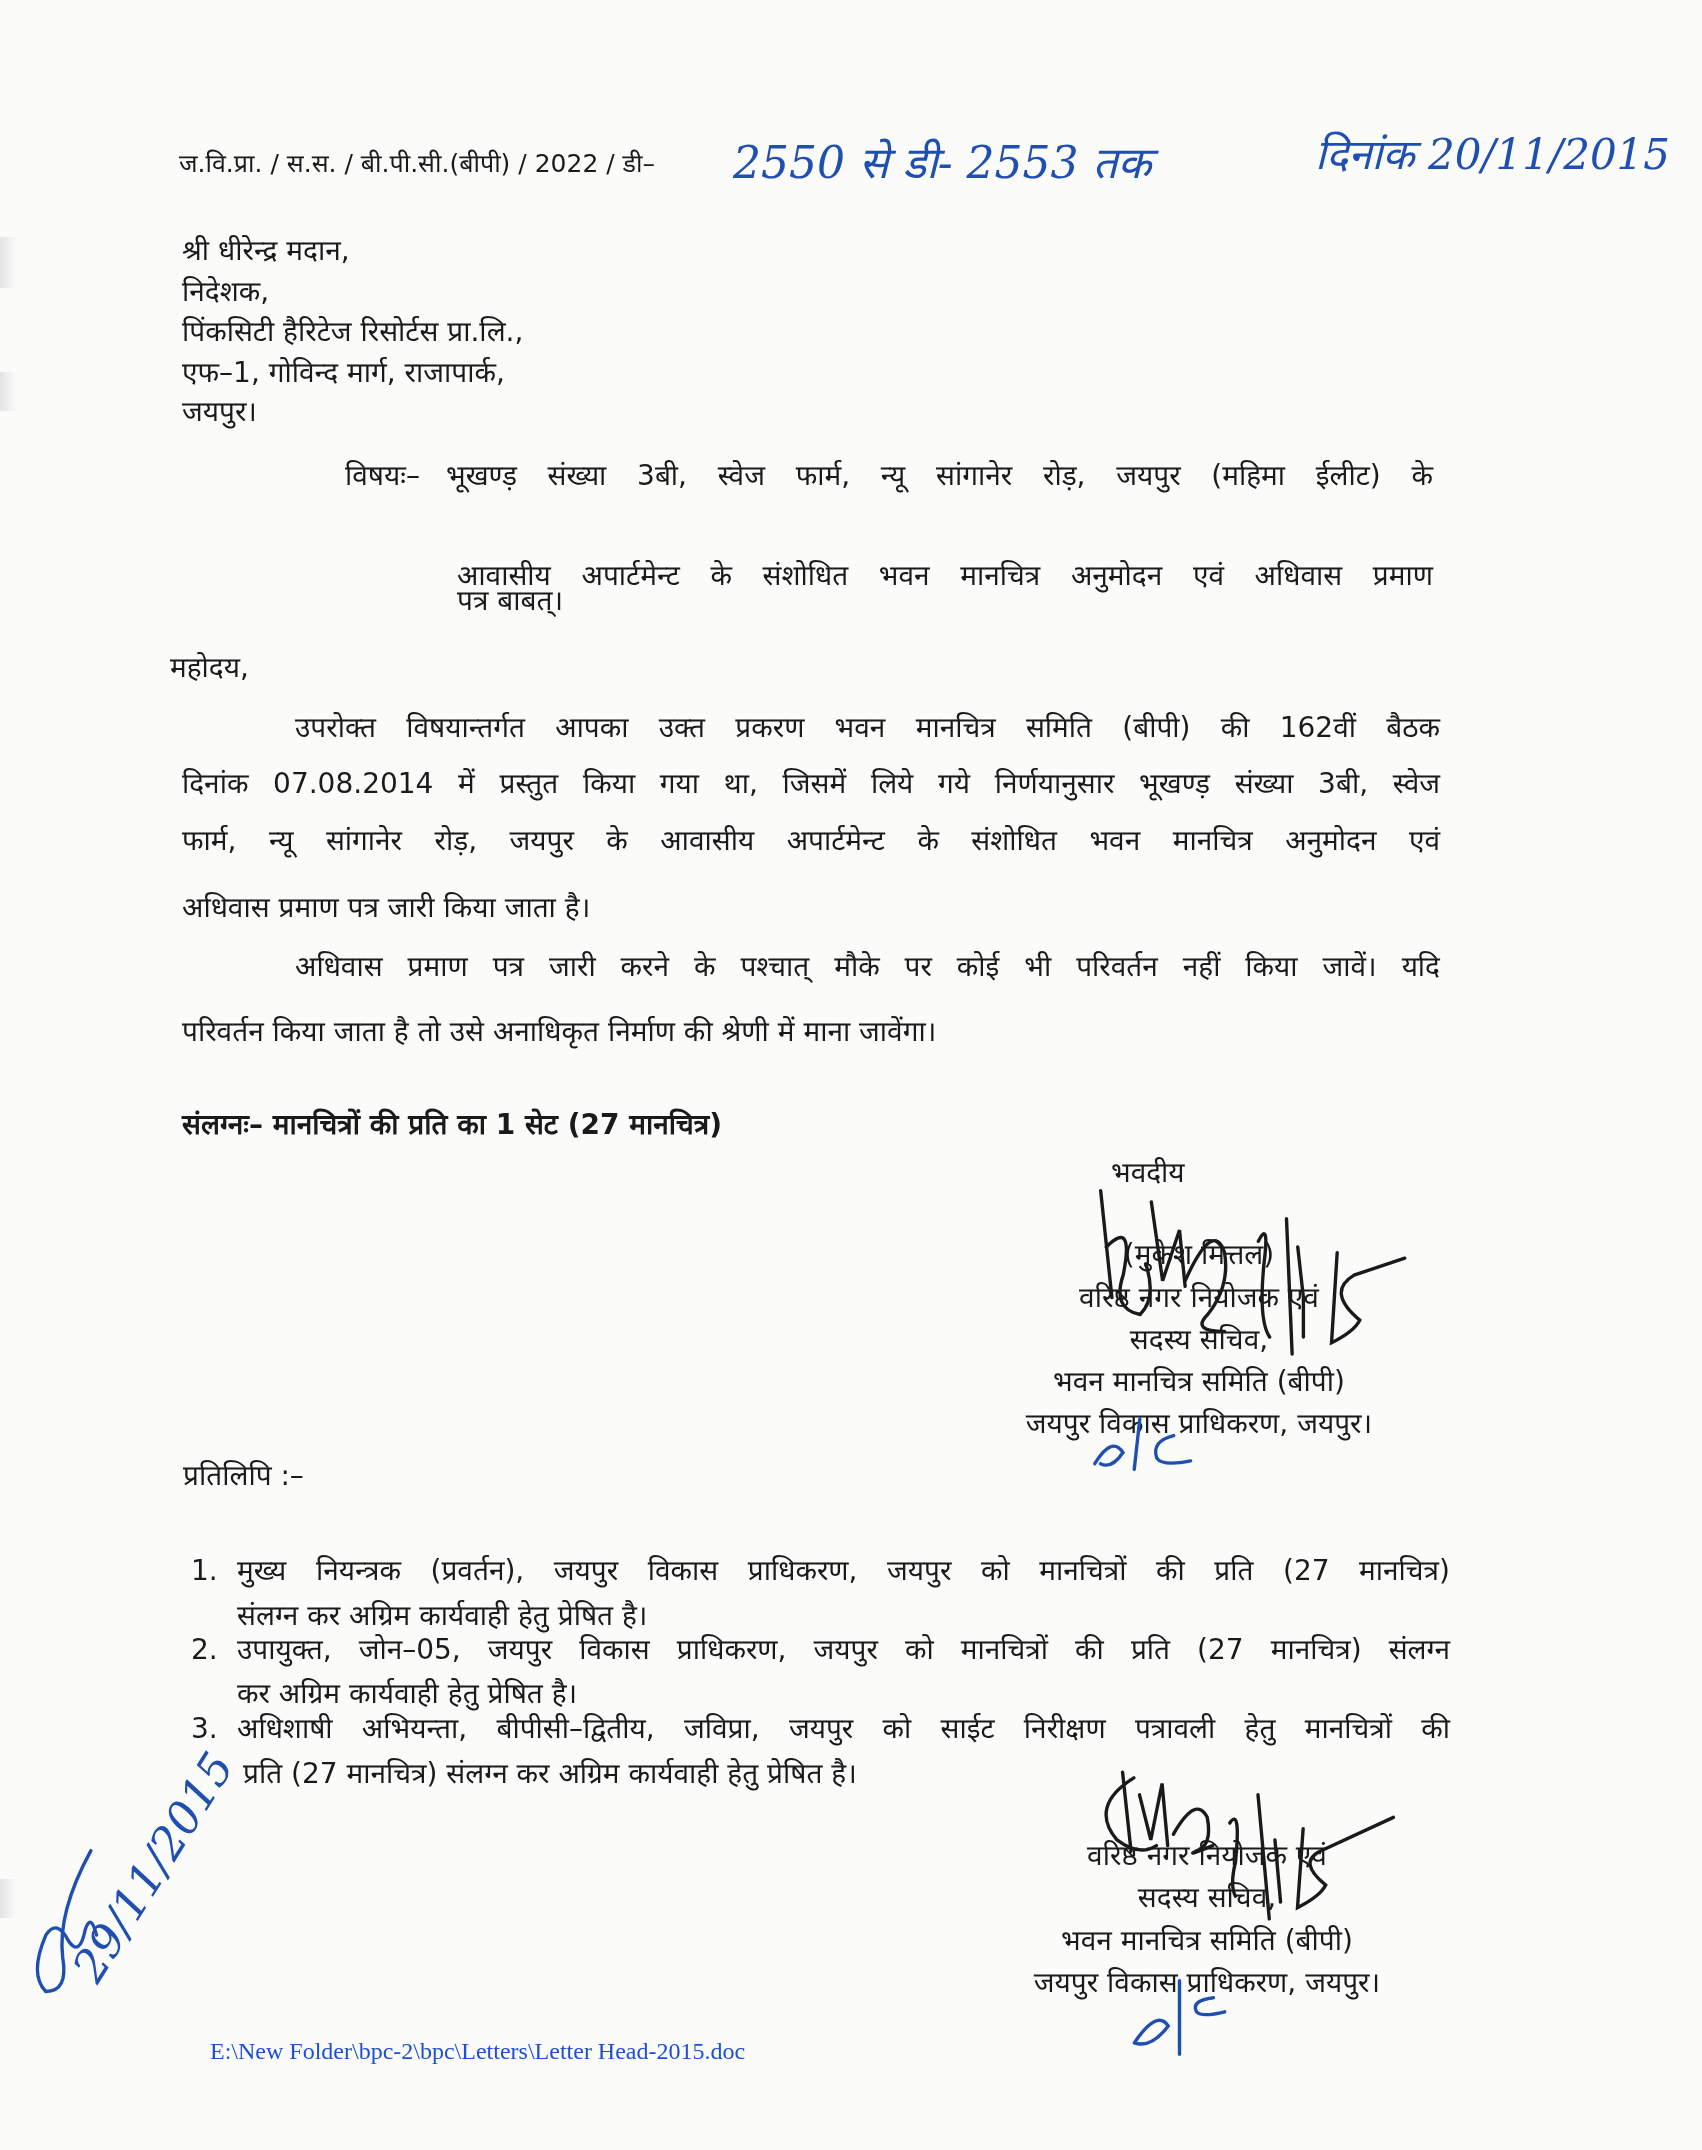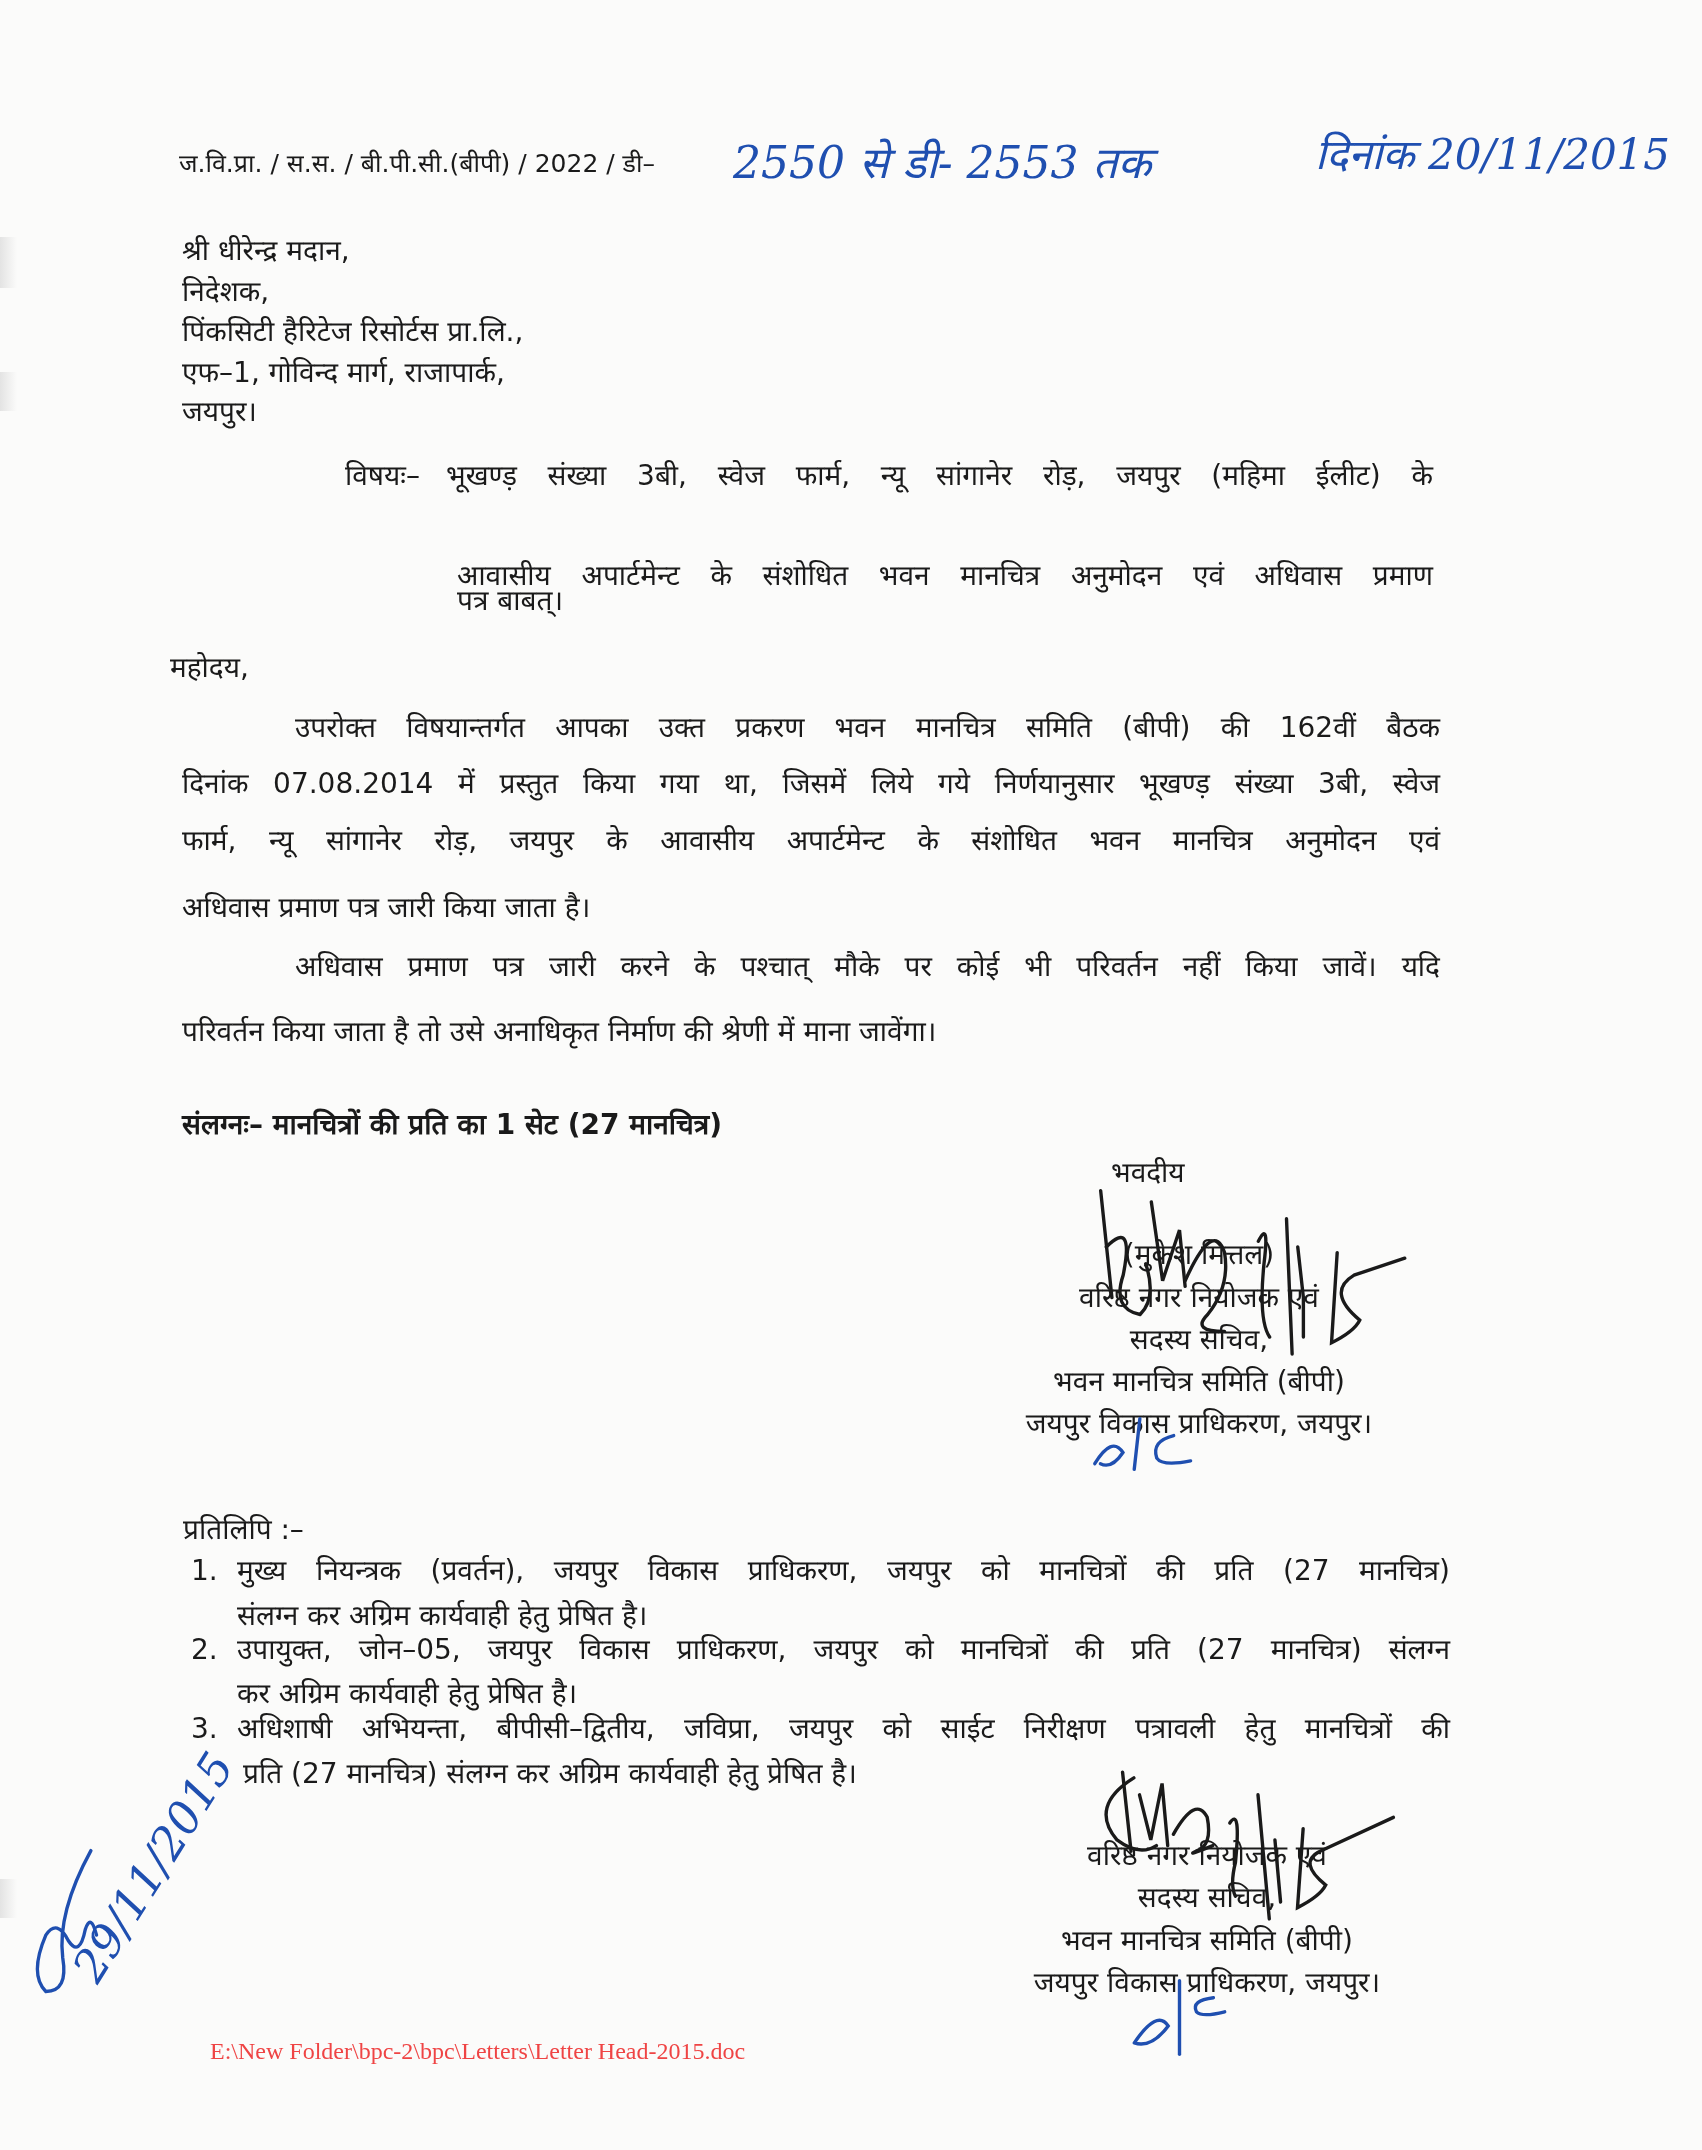--- a/index.html
+++ b/index.html
@@ -14,21 +14,21 @@
   .txt { font-size: 28px; line-height: 1; letter-spacing: 0px; }
   .hand {
     font-family: "DejaVu Serif", "Liberation Serif", serif;
     font-style: italic; color: #1f4fb0; font-size: 44px;
   }
   .bold { font-weight: bold; margin-top: 32px; }
   .justify { text-align: justify; text-align-last: justify; white-space: normal; }
   .center { text-align: center; }
   .footer-path {
     font-family: "Liberation Serif", "DejaVu Serif", serif;
-    font-size: 24px; color: #ef4444;
+    font-size: 24px; color: #1d4ed8;
   }
   .sig svg { overflow: visible; }
   .crease { position: absolute; left: 0; width: 17px; background: linear-gradient(90deg,#d9d9d9,#fbfbfa); opacity: .7; }
 </style>
 </head>
 <body>
 
 <div class="page">
 
   <div class="crease" style="top:237px;height:51px;"></div>
@@ -86,21 +86,21 @@
   <div class="abs hand" style="left:1089px; top:1413px; font-size:39px;">
     <svg width="113" height="62" viewBox="0 0 200 110">
       <g fill="none" stroke="#1f4fb0" stroke-width="6" stroke-linecap="round">
         <path d="M10 90 Q40 40 60 70 Q40 100 20 90"></path>
         <path d="M90 10 L80 100"></path>
         <path d="M150 40 Q110 50 120 80 Q130 95 180 85"></path>
       </g>
     </svg>
   </div>
 
-  <div class="abs txt" style="left:183px; top:1516px;">प्रतिलिपि :–</div>
+  <div class="abs txt" style="left:183px; top:1462px;">प्रतिलिपि :–</div>
 
   <div class="abs txt" style="left:191px; top:1557px;">1.</div>
   <div class="abs txt justify" style="left:237px; top:1557px; width:1213px;">मुख्य नियन्त्रक (प्रवर्तन), जयपुर विकास प्राधिकरण, जयपुर को मानचित्रों की प्रति (27 मानचित्र)</div>
   <div class="abs txt" style="left:237px; top:1602px;">संलग्न कर अग्रिम कार्यवाही हेतु प्रेषित है।</div>
 
   <div class="abs txt" style="left:191px; top:1636px;">2.</div>
   <div class="abs txt justify" style="left:237px; top:1636px; width:1213px;">उपायुक्त, जोन–05, जयपुर विकास प्राधिकरण, जयपुर को मानचित्रों की प्रति (27 मानचित्र) संलग्न</div>
   <div class="abs txt" style="left:237px; top:1680px;">कर अग्रिम कार्यवाही हेतु प्रेषित है।</div>
 
   <div class="abs txt" style="left:191px; top:1715px;">3.</div>

